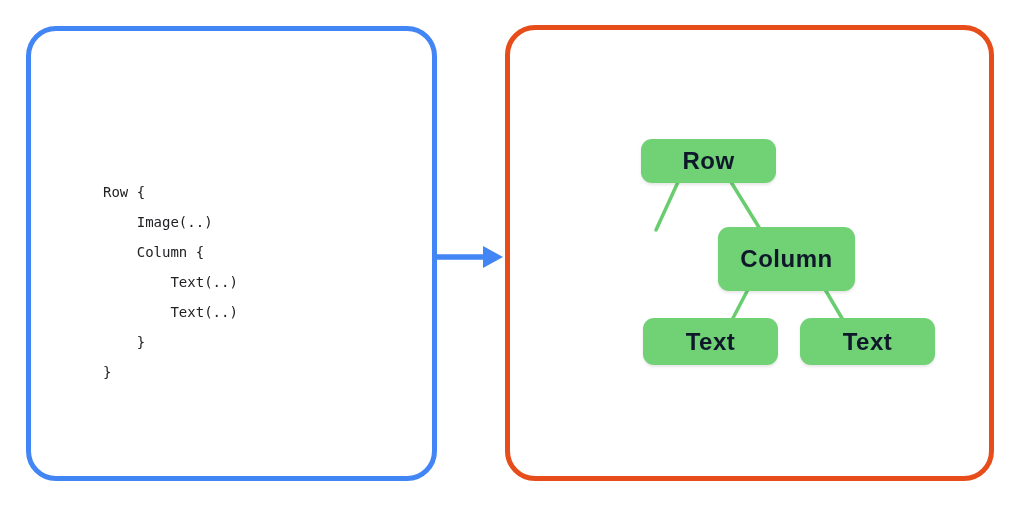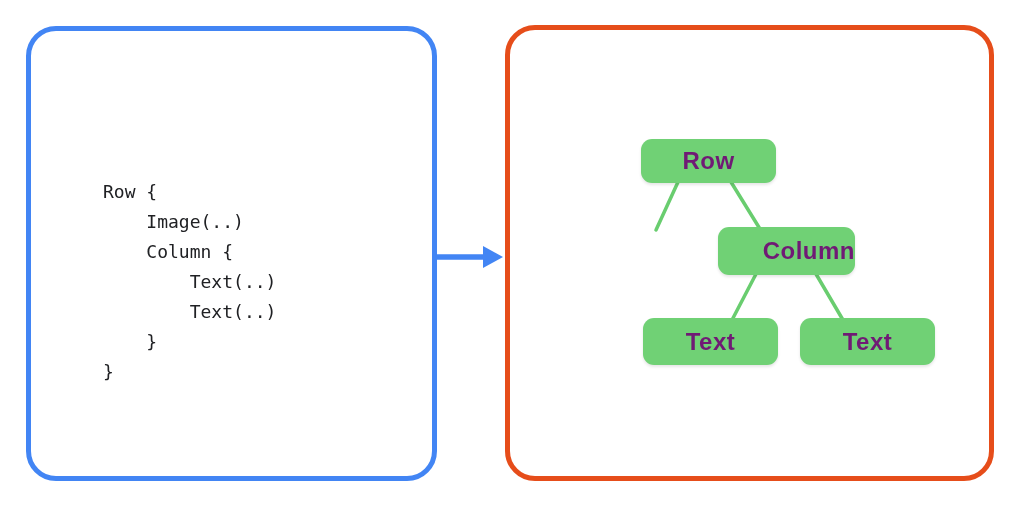--- a/index.html
+++ b/index.html
@@ -24,21 +24,21 @@
   }
   .tree-panel {
     left: 505px; top: 25px;
     width: 489px; height: 456px;
     border: 5px solid var(--tree-panel-border, #E64D1A);
   }
   .code {
     position: absolute;
     left: 72px; top: 146px;
     font-family: "DejaVu Sans Mono", "Liberation Mono", monospace;
-    font-size: 18px;
+    font-size: 14px;
     line-height: 30px;
     color: var(--code-text, #202124);
     white-space: pre;
   }
   .arrow-svg {
     position: absolute;
     left: 435px; top: 241px;
     width: 70px; height: 32px;
     overflow: visible;
   }
@@ -54,29 +54,29 @@
     stroke-width: 3.5;
     stroke-linecap: round;
   }
   .node {
     position: absolute;
     background: var(--node-green, #70D175);
     border-radius: 11px;
     display: flex;
     align-items: center;
     justify-content: center;
-    color: #701a75;
+    color: #0f172a;
     font-size: 24px;
     font-weight: bold;
     letter-spacing: 0.5px;
     box-shadow: 0 2px 3px rgba(0,0,0,0.10);
   }
   .node-row    { left: 131px; top: 109px; width: 135px; height: 44px; }
   .node-image  { left:  52px; top: 198px; width: 134px; height: 47px; }
-  .node-column { left: 208px; top: 197px; width: 137px; height: 48px; justify-content: flex-end; }
+  .node-column { left: 208px; top: 197px; width: 137px; height: 64px; }
   .node-text-1 { left: 133px; top: 288px; width: 135px; height: 47px; }
   .node-text-2 { left: 290px; top: 288px; width: 135px; height: 47px; }
 </style>
 </head>
 <body>
 
 <div class="stage">
 
   <div class="panel code-panel">
     <pre class="code">Row {

